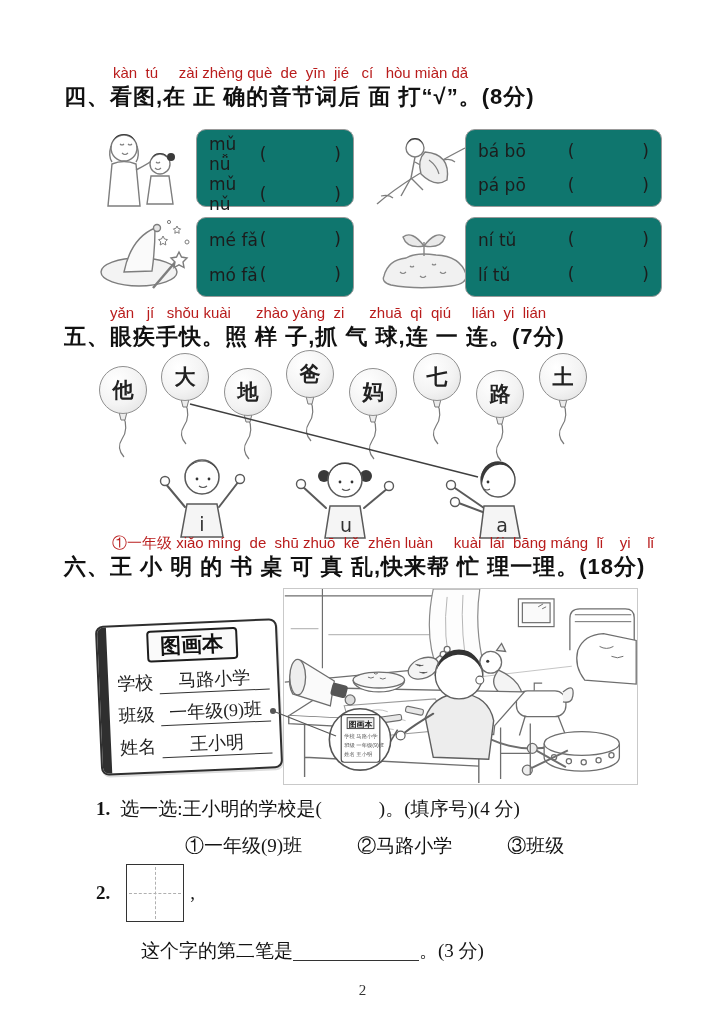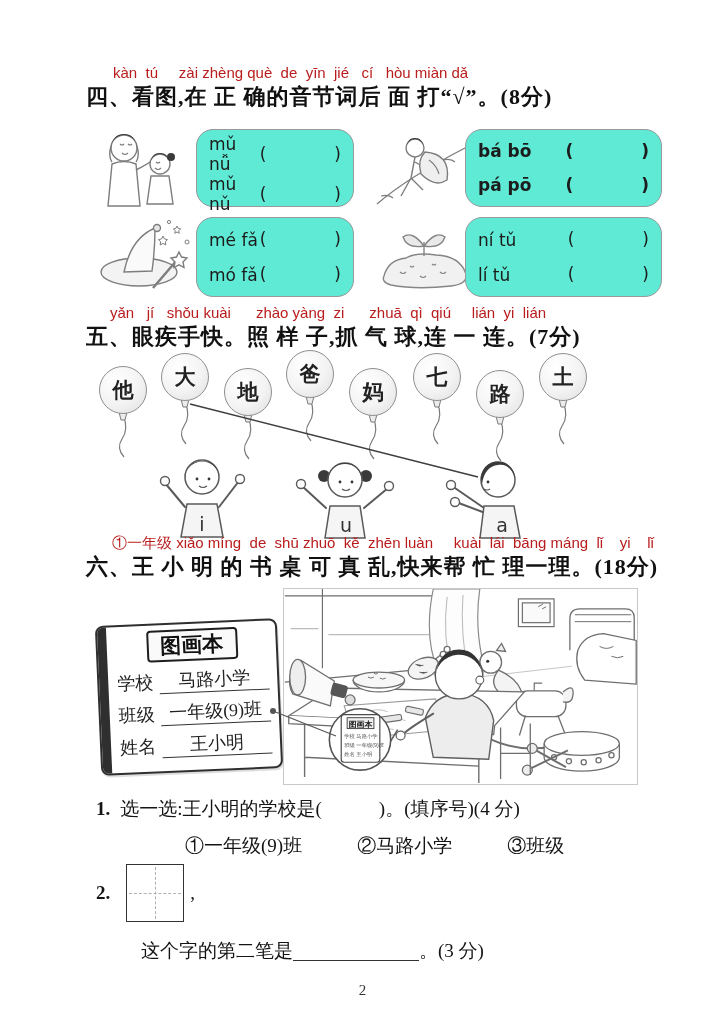--- a/index.html
+++ b/index.html
@@ -2,22 +2,22 @@
 <html><head>
 <meta charset="utf-8">
 <style>
   * { margin:0; padding:0; box-sizing:border-box; }
   html,body { background:#ffffff; }
   .page { position:relative; width:725px; height:1024px; background:#fff; overflow:hidden;
           font-family:"Liberation Sans", sans-serif; color:#1a1a1a; }
   .abs { position:absolute; }
   .pinyin { font-family:Liberation Sans, sans-serif; font-size:15px; color:#b91c1c; white-space:pre; }
   .sec-title { font-size:22px; font-weight:700; letter-spacing:1px; white-space:pre; color:#111;
-               font-family:Liberation Serif, serif;margin-left:22px; }
-  .optbox { border:1.5px solid #999; border-radius:17px; background:#5eead4; display:flex;
+               font-family:Liberation Sans, sans-serif; }
+  .optbox { border:1.5px solid #999; border-radius:10px; background:#0f766e; display:flex;
             flex-direction:column; justify-content:space-around; padding:4px 12px; }
   .optrow { display:flex; justify-content:space-between; align-items:center;
             font-family:"DejaVu Sans", sans-serif; font-size:17px; color:#1c1c1c; }
   .opt-paren { white-space:pre; }
   .balloon { width:48px; height:48px; border:1.4px solid #8f8f8f; border-radius:50%;
              background:radial-gradient(circle at 35% 30%, #ffffff 0%, #f3f3f3 55%, #dedede 100%);
              display:flex; align-items:center; justify-content:center; z-index:2; }
   .balloon-char { font-family:"Liberation Serif", serif; font-size:21px; font-weight:700; color:#222; }
   .qline { display:flex; align-items:center; font-family:"Liberation Serif", serif; font-size:19px; color:#141414; }
   .qnum { font-weight:700; margin-right:10px; }
@@ -110,21 +110,21 @@
     <g stroke="#7d7d7d" stroke-width="1.4" fill="none">
       <path d="M4,74 Q34,48 92,18"></path>
       <path d="M8,66 q8,-2 12,2 M70,30 q8,-2 12,2" stroke-width="1.1"></path>
       <circle cx="42" cy="18" r="9" fill="#fff"></circle>
       <path d="M33,18 a9,9 0 0 1 18,0 c-1,-7 -4,-10 -9,-10 c-5,0 -8,3 -9,10 z" fill="#3a3a3a" stroke="none"></path>
       <path d="M42,27 L38,48 M38,48 L28,66 M38,48 L50,60 M42,32 L56,40"></path>
       <path d="M52,22 Q78,24 74,50 Q62,58 48,44 Q44,30 52,22 Z" fill="#efefef"></path>
       <path d="M56,30 q8,6 10,14" stroke-width="1.1"></path>
     </g>
   </svg>
-  <div class="abs optbox" style="left:465px; top:129px; width:197px; height:78px;font-weight:bold;">
+  <div class="abs optbox" style="left:465px; top:129px; width:197px; height:78px;">
     <div class="optrow">
       <span>bá bō</span>
       <span class="opt-paren">(　　　　)</span>
     </div>
     <div class="optrow">
       <span>pá pō</span>
       <span class="opt-paren">(　　　　)</span>
     </div>
   </div>
 

